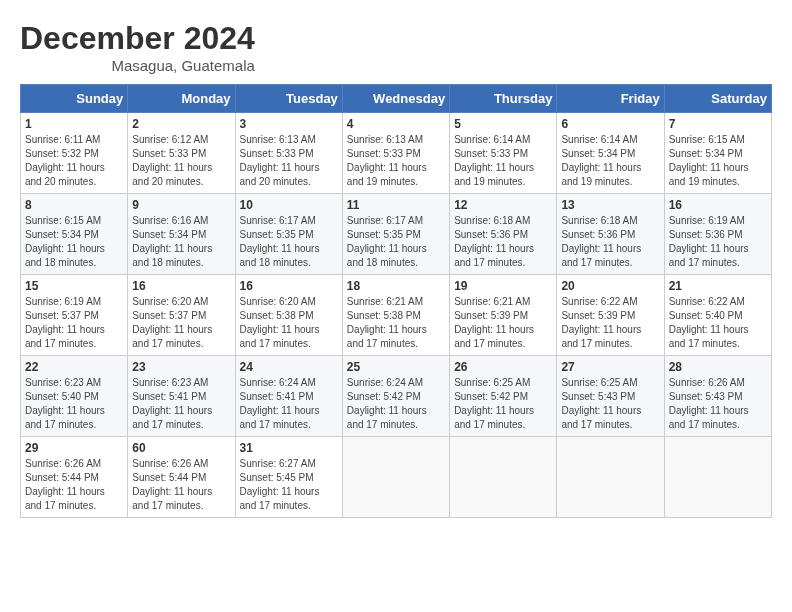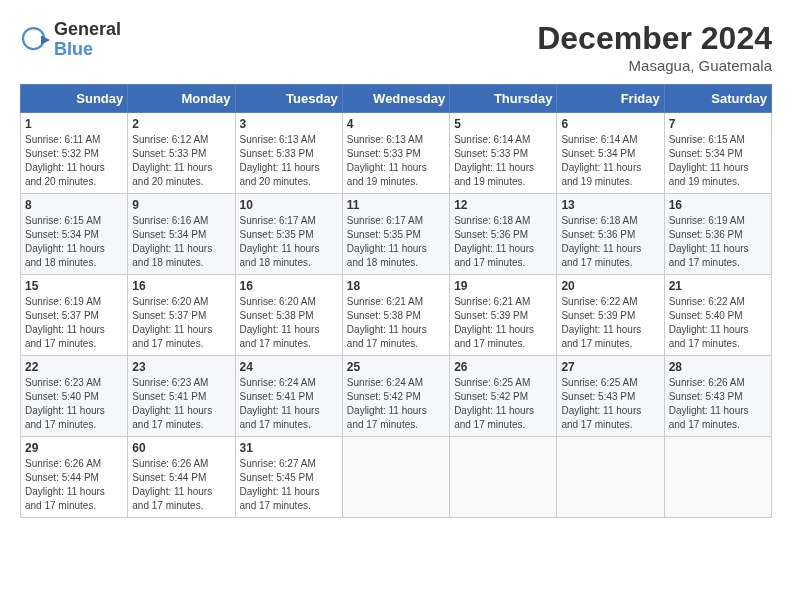--- a/index.html
+++ b/index.html
@@ -88,30 +88,20 @@
       line-height: 1.4;
     }
     .empty-cell {
       background: #f9f9f9 !important;
     }
   </style>
 </head>
 <body>
 
 <div class="header">
-  <div class="logo">
-    <svg class="logo-icon" viewBox="0 0 40 40">
-      <circle cx="18" cy="18" r="14" fill="none" stroke="#4a90d9" stroke-width="3"></circle>
-      <polygon points="28,14 40,20 28,26" fill="#3a6db5"></polygon>
-    </svg>
-    <div class="logo-text">
-      <span class="logo-general">General</span>
-      <span class="logo-blue">Blue</span>
-    </div>
-  </div>
   <div class="title-area">
     <div class="month-title">December 2024</div>
     <div class="location">Masagua, Guatemala</div>
   </div>
 </div>
 
 <table class="calendar">
   <thead>
     <tr>
     <th>Sunday</th>

